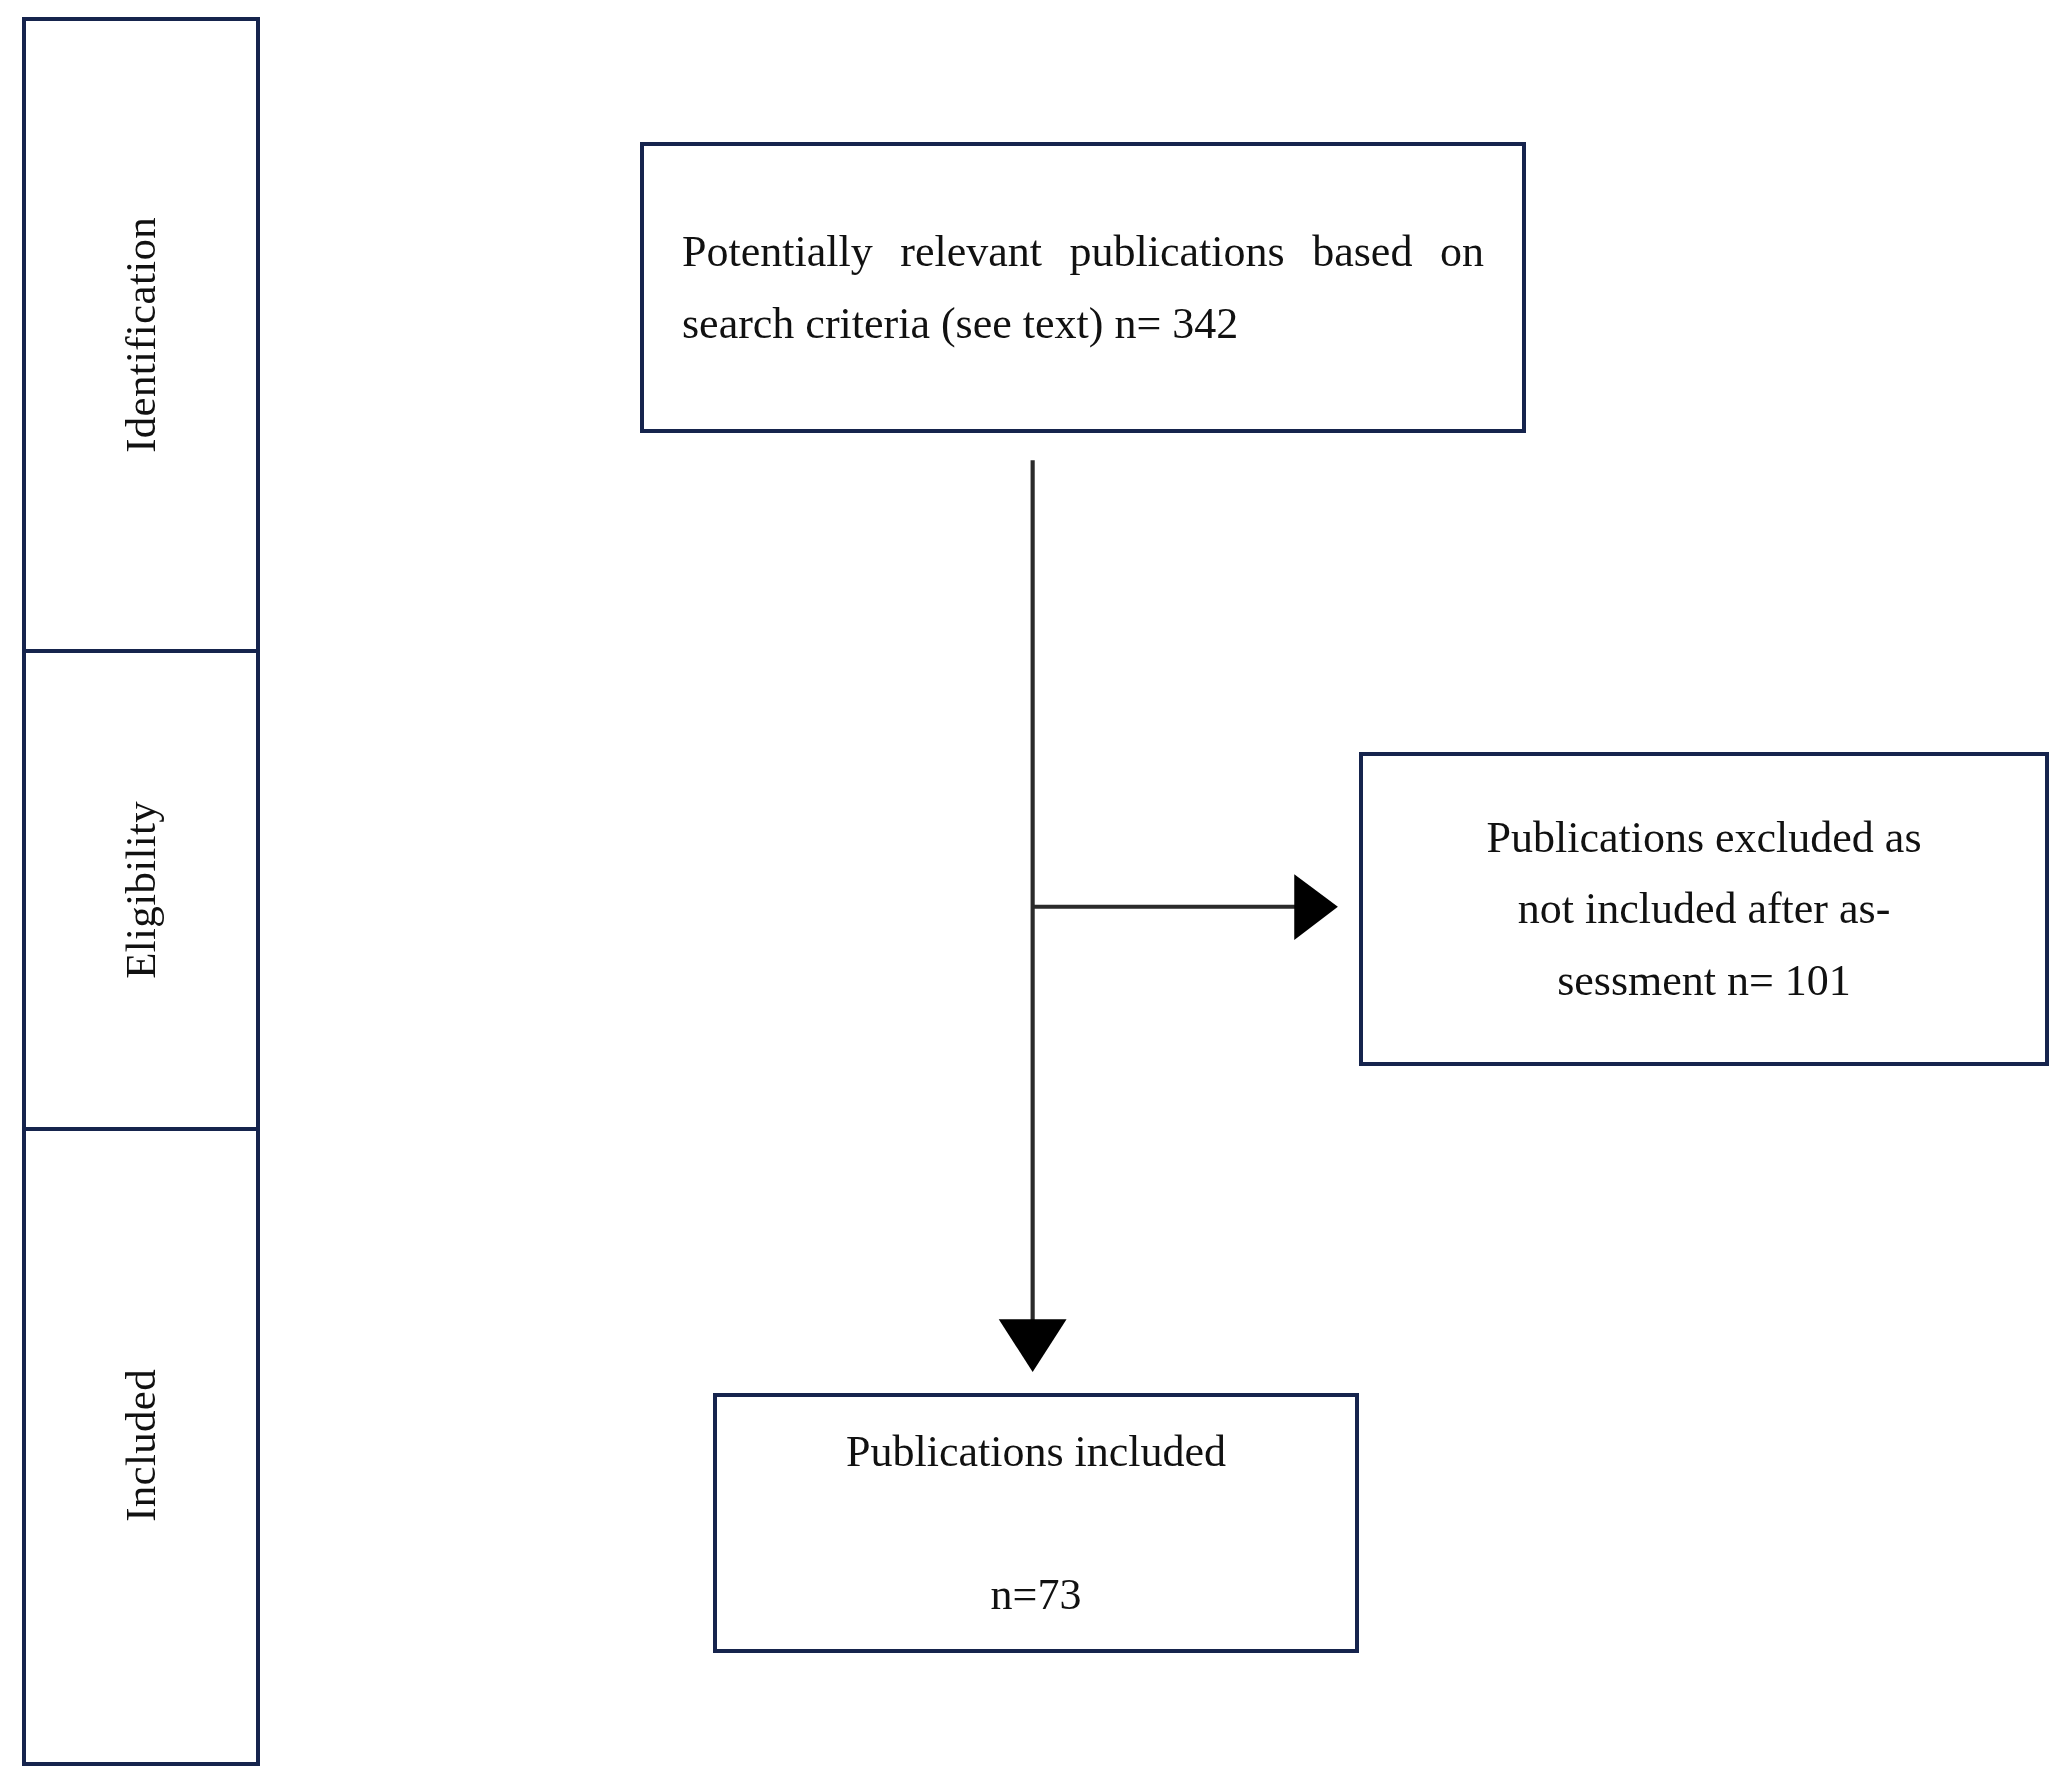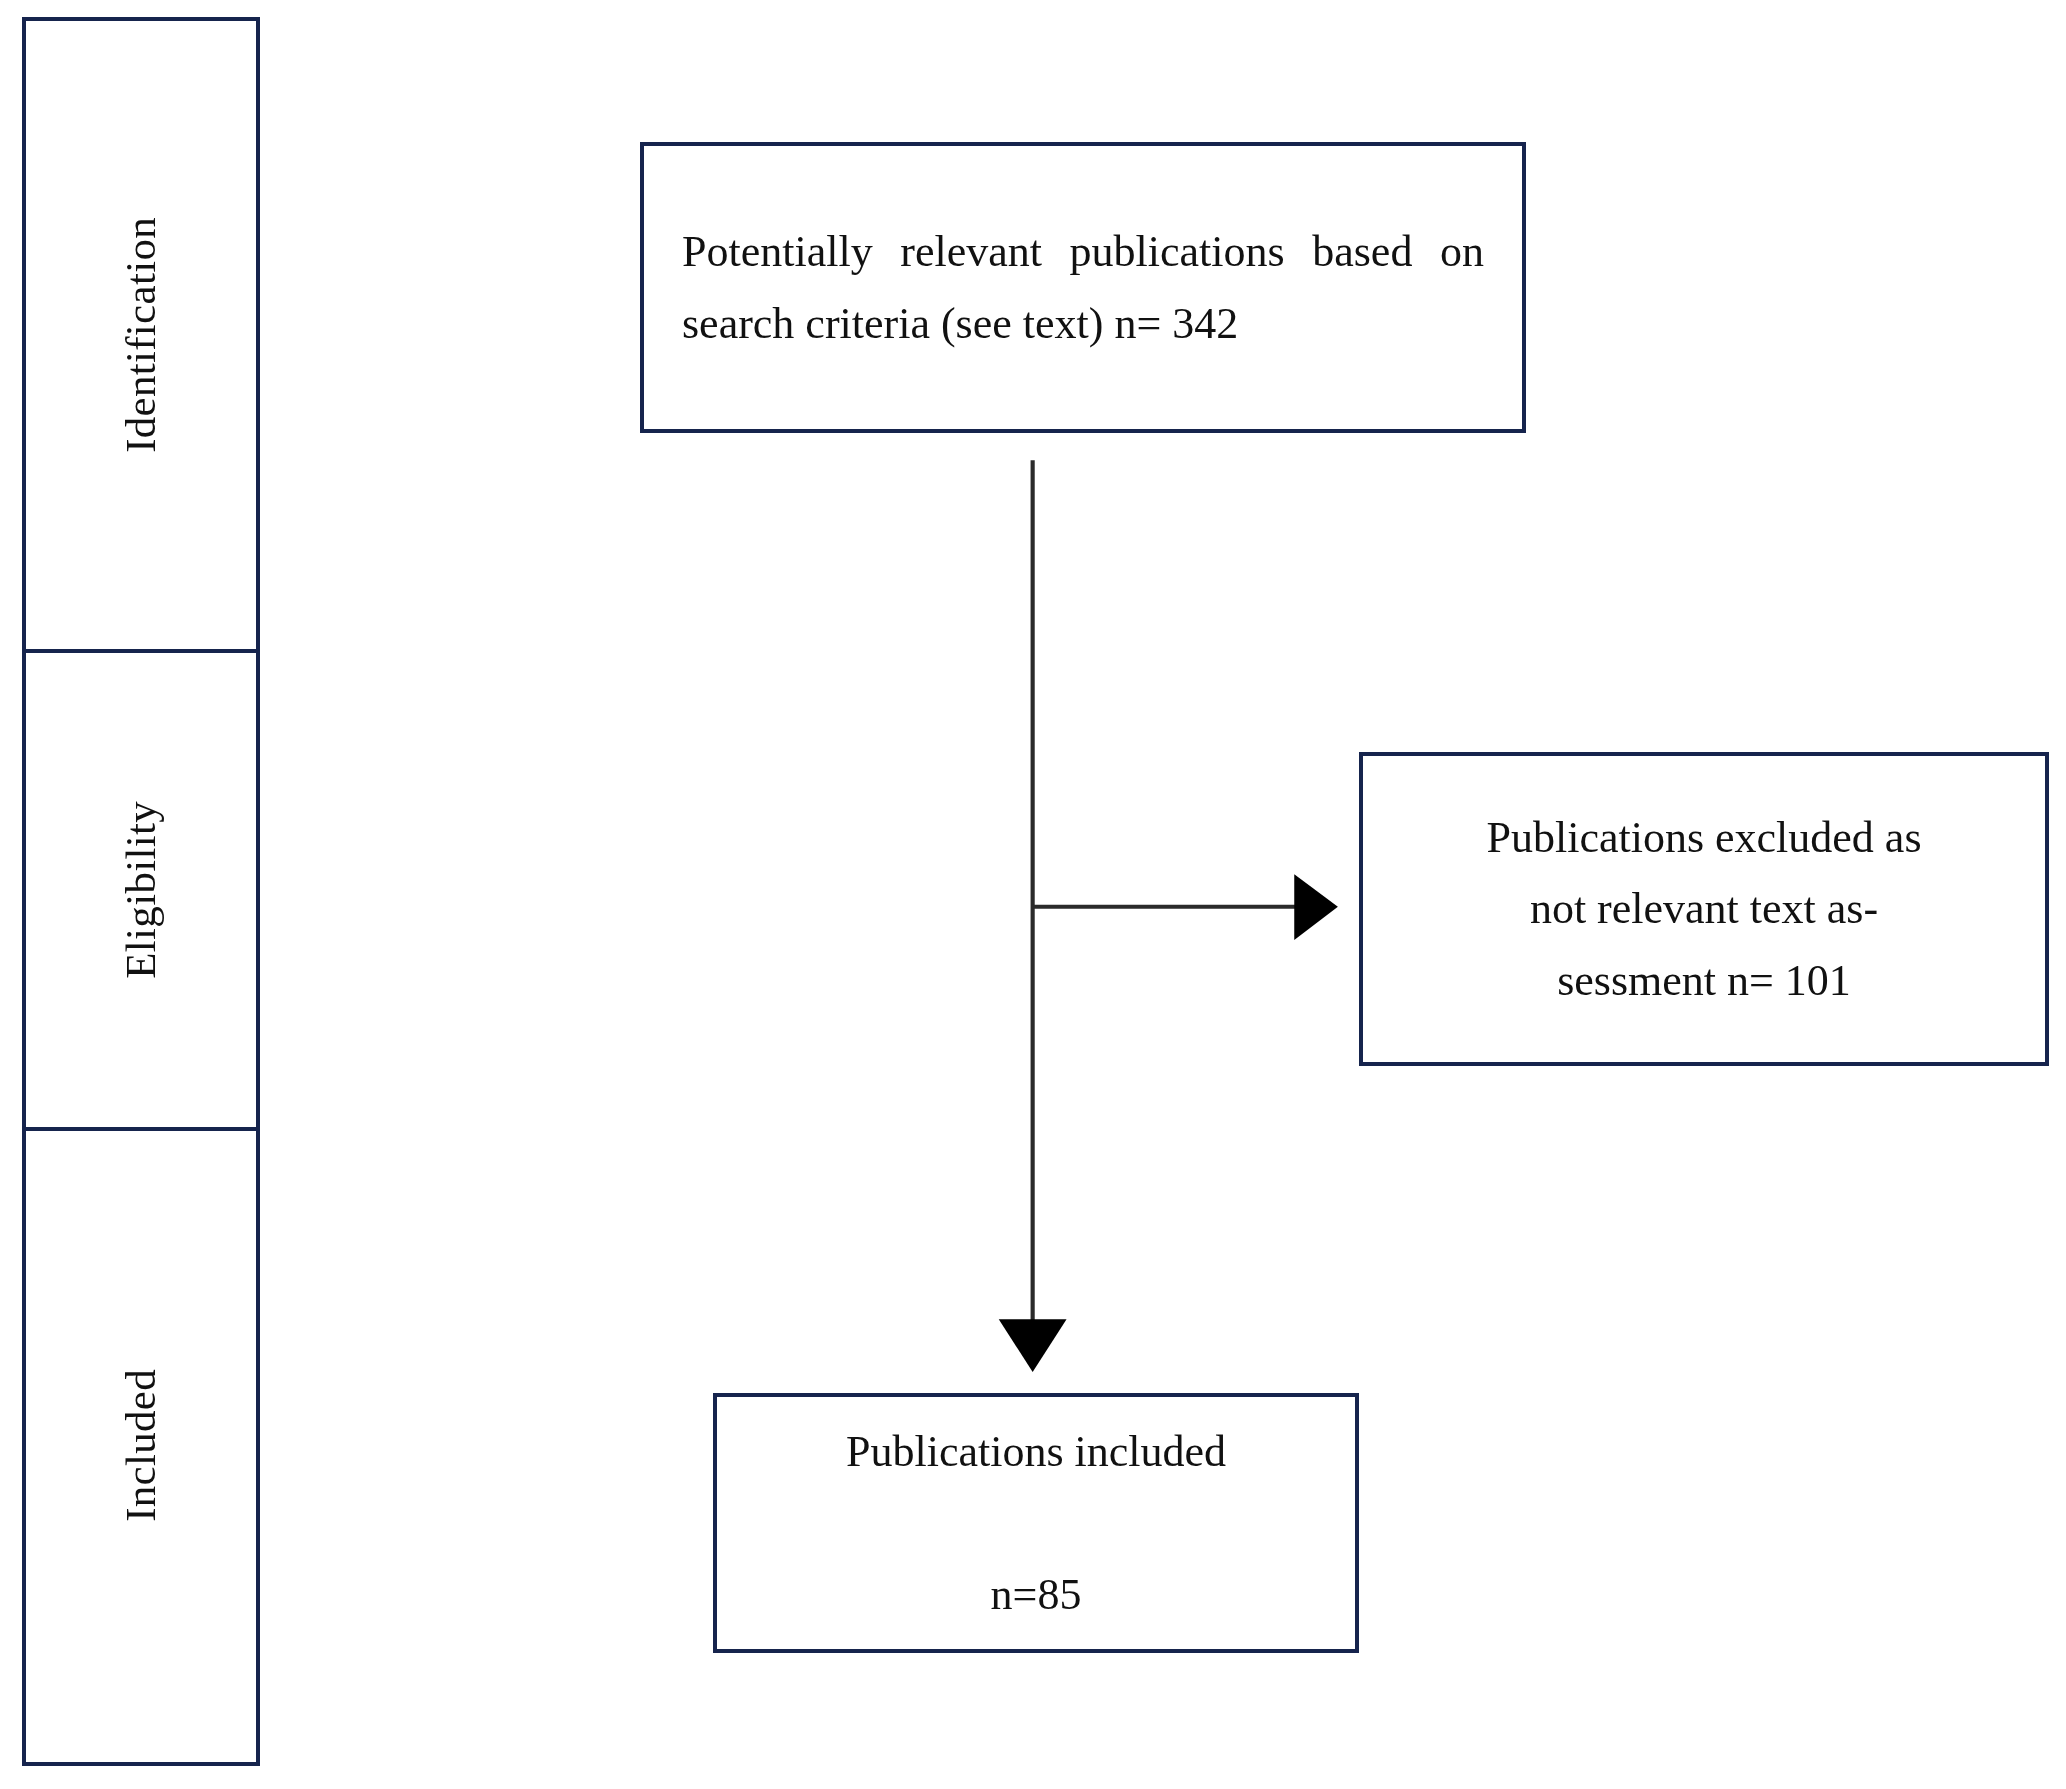--- a/index.html
+++ b/index.html
@@ -144,25 +144,25 @@
       <span class="stage-label">Included</span>
     </div>
 
   </div>
 
   <div class="flow-box" id="box-identification">
     <div class="flow-box-text">Potentially relevant publications based on search criteria (see text) n= 342</div>
   </div>
 
   <div class="flow-box" id="box-excluded">
-    <div class="flow-box-text"><span>Publications excluded as</span><br><span>not relevant text as-</span><br><span>sessment n= 101</span></div>
+    <div class="flow-box-text"><span>Publications excluded as</span><br><span>not included after as-</span><br><span>sessment n= 101</span></div>
   </div>
 
   <div class="flow-box" id="box-included">
-    <div class="flow-box-text"><span>Publications included</span><br><br><span>n=85</span></div>
+    <div class="flow-box-text"><span>Publications included</span><br><br><span>n=73</span></div>
   </div>
 
   <svg id="connector-layer" viewBox="0 0 2985 2586">
 
     <line class="connector-line" x1="1492" y1="665" x2="1492" y2="1908"></line>
     <polygon class="connector-head" points="1443,1906 1541,1906 1492,1982"></polygon>
 
     <line class="connector-line" x1="1492" y1="1310" x2="1872" y2="1310"></line>
     <polygon class="connector-head" points="1870,1263 1870,1358 1933,1310"></polygon>
 

